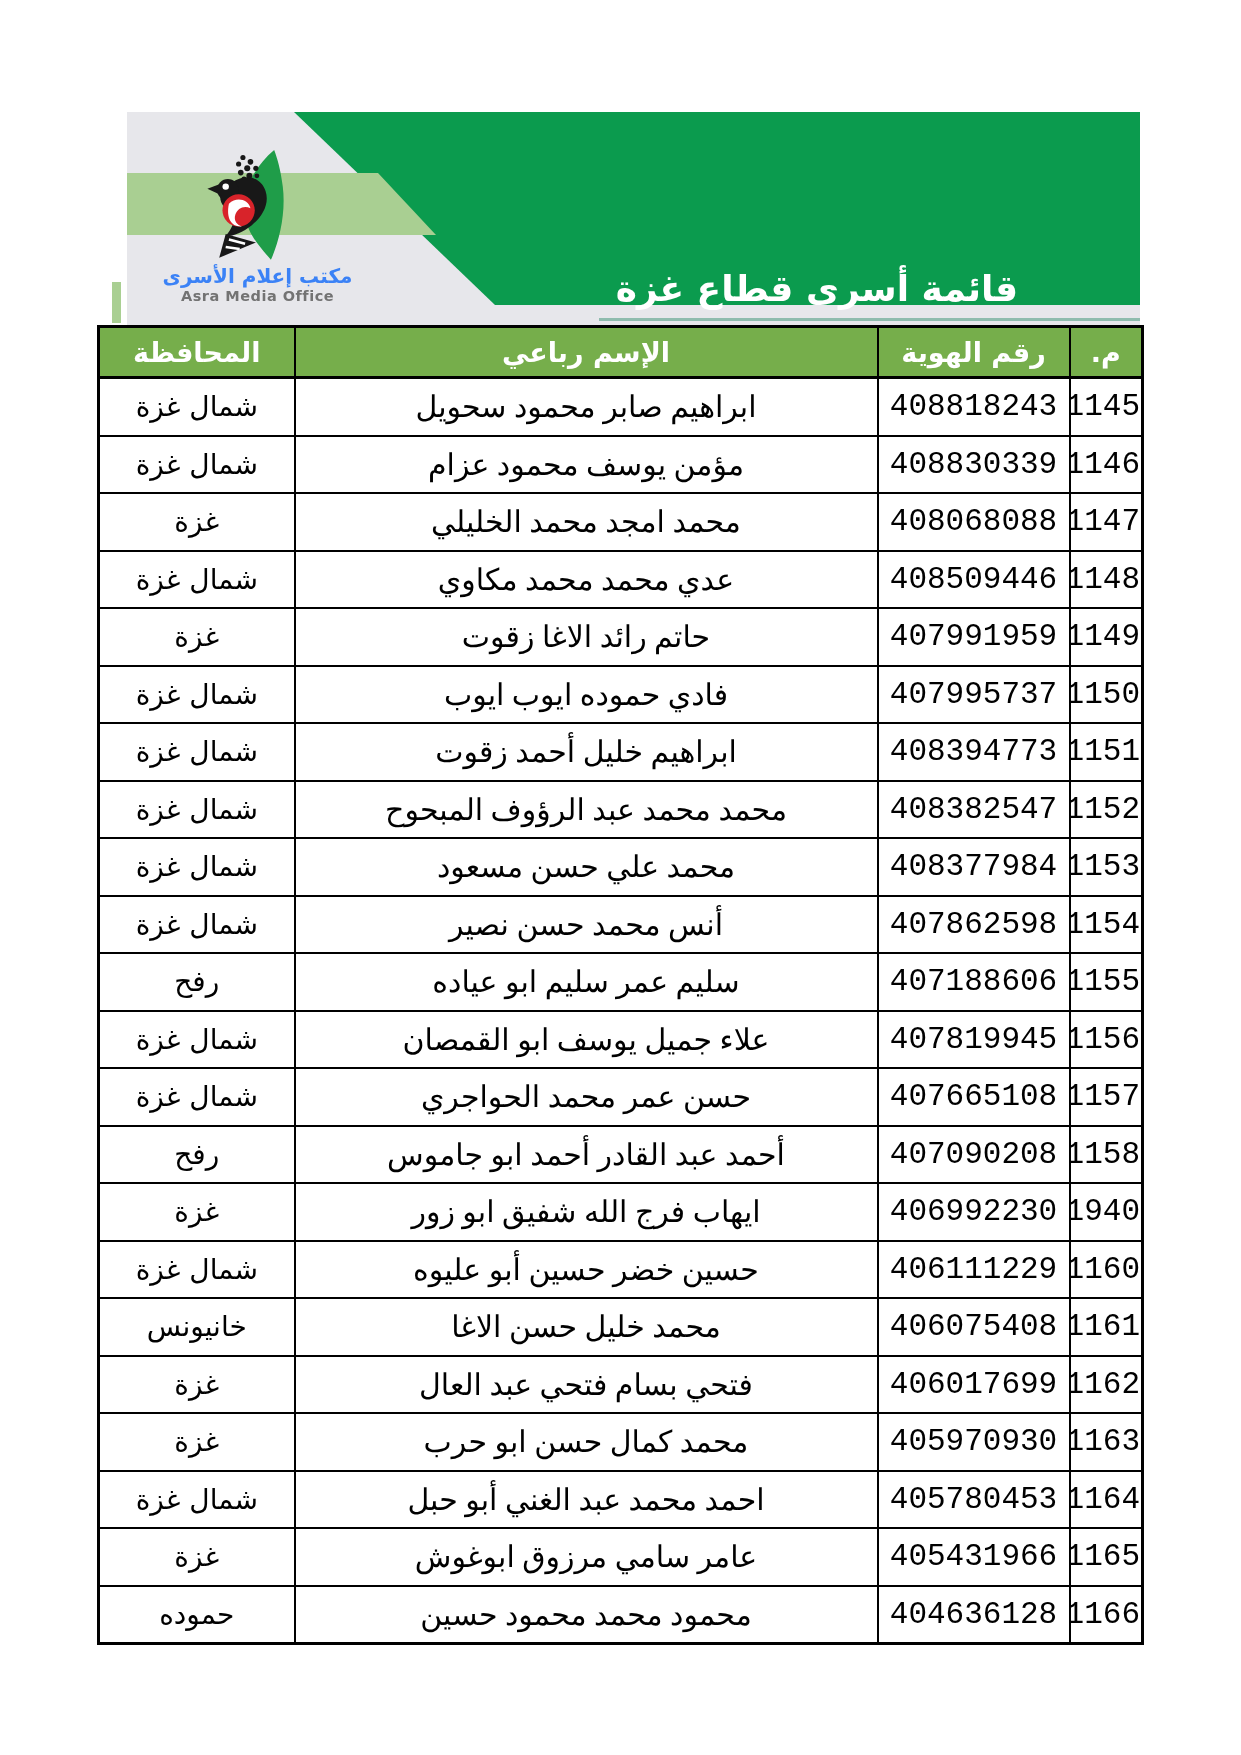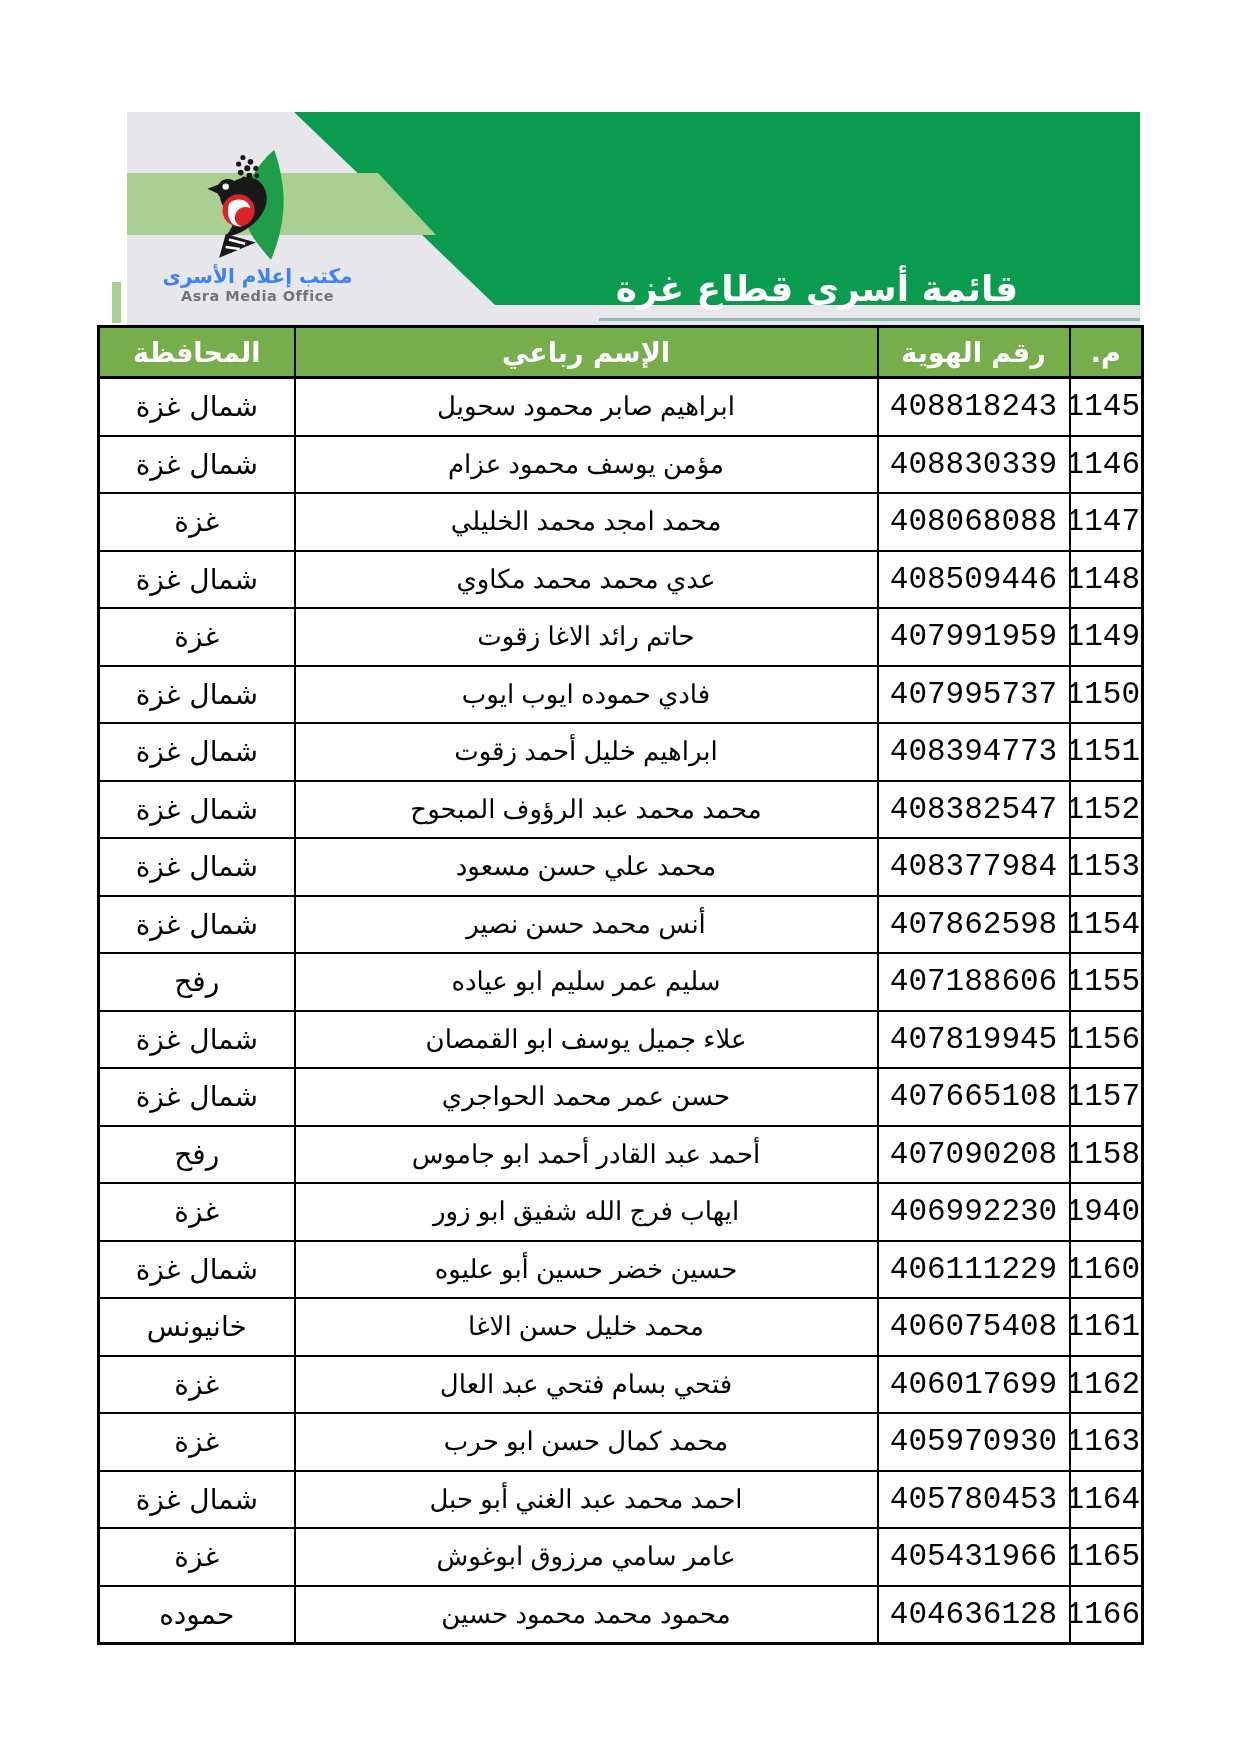--- a/index.html
+++ b/index.html
@@ -47,21 +47,21 @@
   table.roster th{
     background:var(--header-green);color:#ffffff;font-weight:bold;font-size:27px;
     border:2px solid var(--ink);border-bottom:3.5px solid var(--ink);height:46px;
     font-family:"DejaVu Sans",sans-serif;
   }
   table.roster td{
     border:2.5px solid var(--ink);height:53.5px;text-align:center;color:#000;
     overflow:hidden;white-space:nowrap;
   }
   td.c-num{font-family:Liberation Mono, monospace;font-size:31px;}
-  td.c-name{font-family:Liberation Sans, sans-serif;font-size:26px;}
+  td.c-name{font-family:Liberation Serif, serif;font-size:30px;}
   td.c-gov{font-family:"DejaVu Sans",sans-serif;font-size:28px;}
 </style>
 </head>
 <body>
 
 <div class="banner">
   <div class="banner-green"></div>
   <div class="banner-pale-band"></div>
   <div class="teal-line"></div>
   <div class="banner-title">

